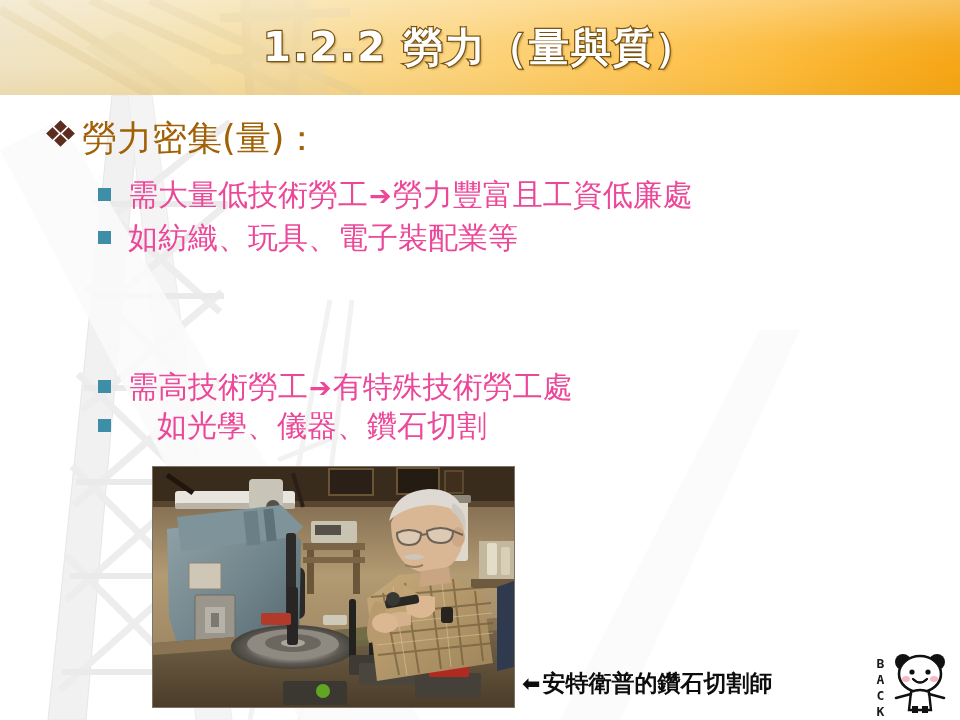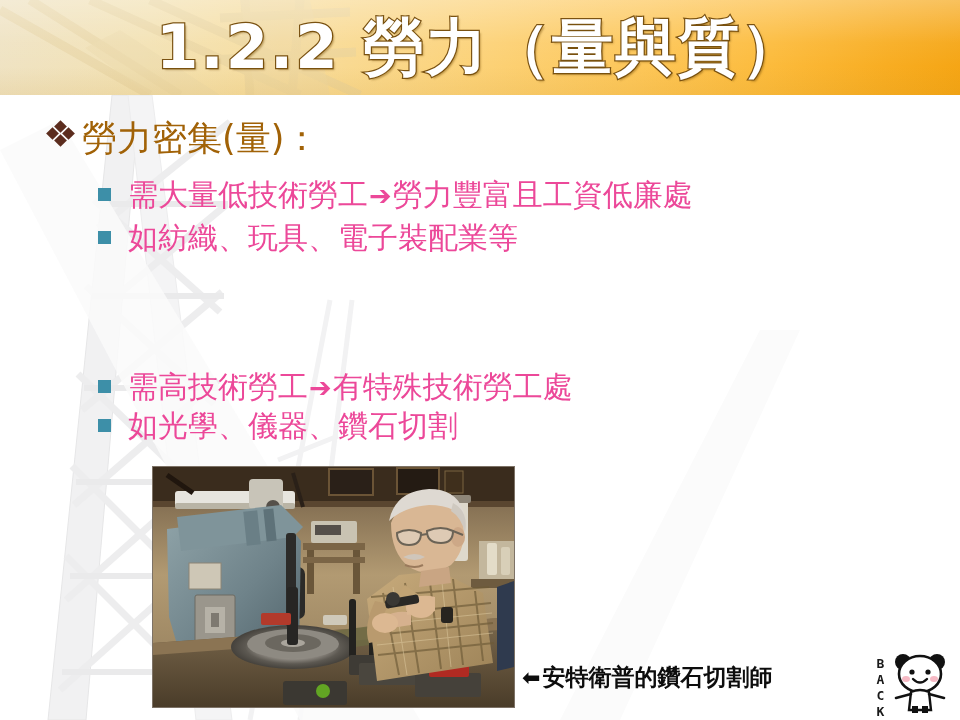--- a/index.html
+++ b/index.html
@@ -73,21 +73,21 @@
   }
 
   .slide-title {
     position: absolute;
     left: 0;
     top: 12px;
     width: 960px;
     text-align: center;
     z-index: 4;
     font-family: "DejaVu Sans", "Liberation Sans", sans-serif;
-    font-size: 61px;
+    font-size: 40px;
     font-weight: bold;
     letter-spacing: 2px;
     color: #ffffff;
     line-height: 70px;
     white-space: nowrap;
     -webkit-text-stroke: 2.4px #7a5212;
     paint-order: stroke fill;
     text-shadow:
        2px 2px 2px rgba(120,80,10,0.45);
   }
@@ -179,21 +179,21 @@
   }
   .photo svg { display: block; }
 
   
   .caption {
     position: absolute;
     left: 522px;
     top: 663px;
     z-index: 4;
     font-size: 23px;
-    line-height: 28px;
+    line-height: 40px;
     color: #0d0d0d;
     font-weight: bold;
     white-space: nowrap;
     font-family: "DejaVu Sans", "Liberation Sans", sans-serif;
   }
   .caption .cap-arrow {
     font-size: 22px;
     padding-right: 2px;
   }
 
@@ -325,21 +325,21 @@
     </div>
 
 
     <div class="bullet-l2" style="left:98px; top:272px;">
       <span class="marker">
           <span class="sq"></span>
         </span>
       <span class="txt"><span>需高技術勞工</span><span class="arrow-inline">➔</span><span>有特殊技術勞工處</span></span>
     </div>
 
-    <div class="bullet-l2" style="left:98px; top:311px;">
+    <div class="bullet-l2" style="left:98px; top:311px;gap:29px;">
       <span class="marker">
           <span class="sq"></span>
         </span>
       <span class="txt"><span>如光學、儀器、鑽石切割</span><span class="arrow-inline"></span><span></span></span>
     </div>
 
   </div>
 
   <div class="photo">
     <svg width="361" height="240" viewBox="0 0 361 240" xmlns="http://www.w3.org/2000/svg">

